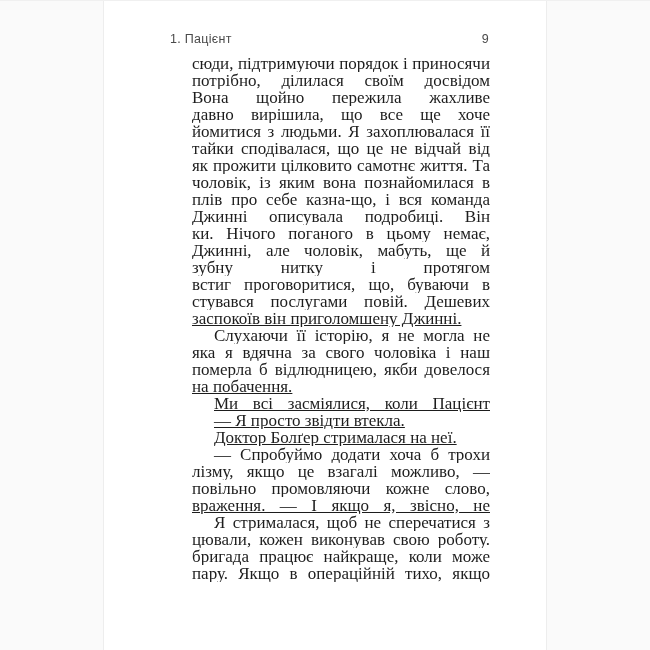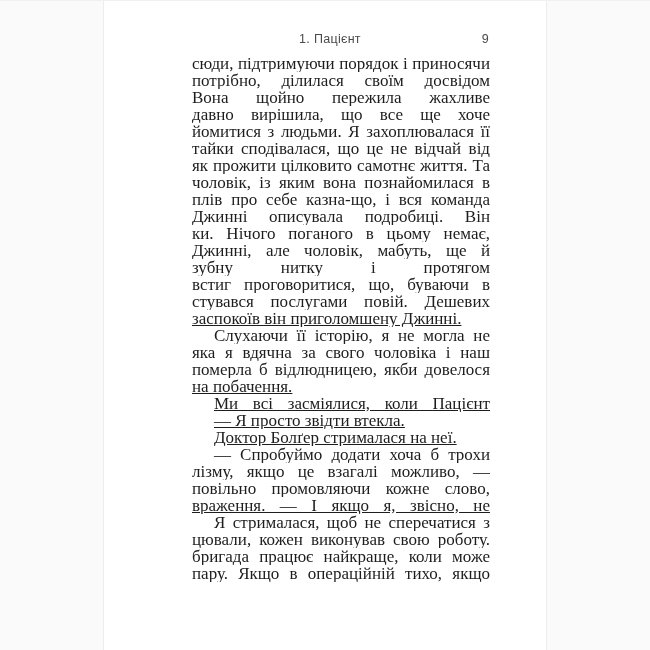--- a/index.html
+++ b/index.html
@@ -24,21 +24,21 @@
     box-sizing: border-box;
   }
   .running-header {
     position: absolute; left: 66px; top: 30px;
     width: 320px; height: 16px;
     font-family: "Liberation Sans", "DejaVu Sans", sans-serif;
     font-size: 12.5px; line-height: 16px;
     color: #4a4a4a;
     letter-spacing: 0.3px;
   }
-  .chapter-title { display: block; text-align: center; }
+  .chapter-title { display: block; }
   .page-number { position: absolute; right: 1px; top: 0; }
   .page-body {
     position: absolute; left: 66px; top: 54px;
     width: 320px;
     color: #1d1d1d;
   }
   .line {
     height: 17px; line-height: 17px;
     font-size: 17px;
     text-align: justify;

